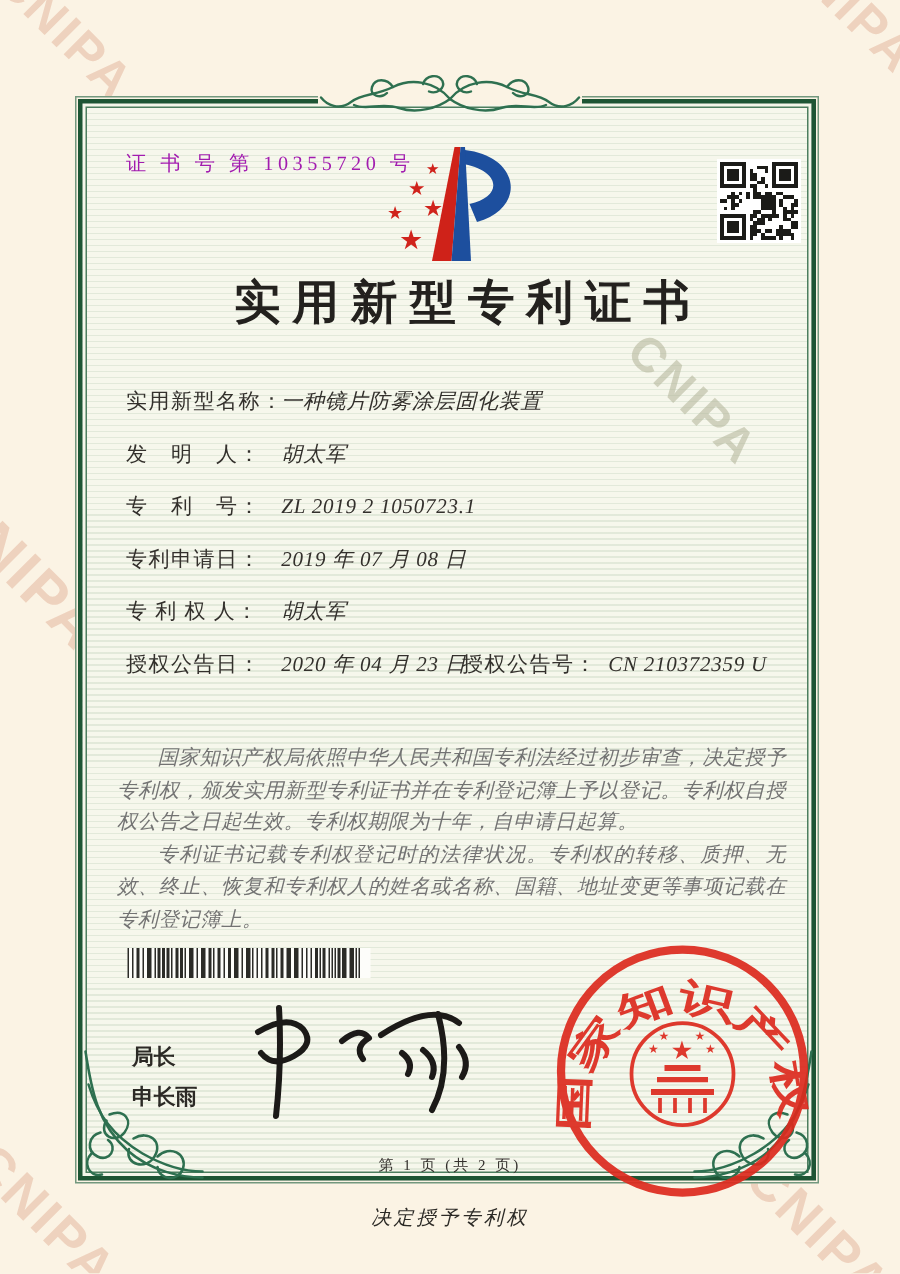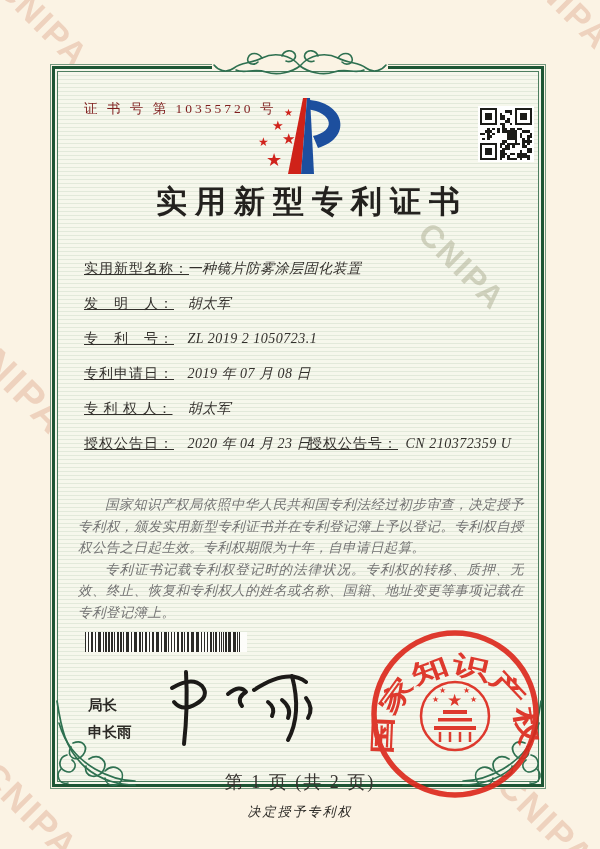--- a/index.html
+++ b/index.html
@@ -32,32 +32,32 @@
         rgba(255,255,255,0) 1px, rgba(255,255,255,0) 4px),
       #f6f7ec;
   }
   
   .ornament{position:absolute;pointer-events:none;}
   .crest{left:212px;top:44px;}
   .corner-bl{left:51px;top:697px;}
   .corner-br{left:461px;top:697px;transform:scaleX(-1);}
   
   .cert-no{
-    position:absolute;left:84px;top:100px;font-size:13.5px;letter-spacing:3px;color:#7f1d1d;
+    position:absolute;left:84px;top:100px;font-size:13.5px;letter-spacing:3px;color:#a21caf;
   }
   .logo{position:absolute;left:242px;top:94px;}
   .qr{position:absolute;left:478px;top:106px;width:52px;height:52px;background:#fff;padding:2px;}
   .title{
     position:absolute;left:12px;top:181px;width:100%;text-align:center;
     font-size:31px;font-weight:bold;letter-spacing:8px;color:#23211e;
   }
   
   .fields{position:absolute;left:84px;top:259px;width:440px;font-size:14px;color:#33302c;}
   .frow{position:relative;height:35px;line-height:20px;white-space:nowrap;}
-  .flabel{display:inline-block;width:100px;letter-spacing:1px;text-decoration:underline;}
+  .flabel{display:inline-block;width:100px;letter-spacing:1px;}
   .fvalue{letter-spacing:0.5px;font-style:italic;}
   .fvalue-addr{font-size:12px;letter-spacing:0;}
   .fcol2{position:absolute;left:224px;top:0;}
   .fcol2 .flabel{width:auto;margin-right:4px;}
   
   .paras{
     position:absolute;left:78px;top:494px;width:446px;
     font-size:13.5px;line-height:21.5px;text-align:justify;
     font-style:italic;color:#737373;letter-spacing:0.4px;
   }
@@ -72,21 +72,21 @@
   .sign-svg{position:absolute;left:150px;top:660px;}
   
   .seal{position:absolute;left:366px;top:628px;opacity:0.92;}
   .seal-date{
     position:absolute;left:368px;top:755px;width:160px;text-align:center;
     font-size:13.5px;font-weight:bold;color:#13110f;letter-spacing:0.5px;z-index:6;
   }
   
   .page-indicator{
     position:absolute;left:0;top:770px;width:100%;text-align:center;
-    font-size:18px;color:#34312d;letter-spacing:2px;z-index:5;
+    font-size:10px;color:#34312d;letter-spacing:2px;z-index:5;
   }
   .bottom-note{
     position:absolute;left:0;top:803px;width:100%;text-align:center;
     font-size:13px;font-style:italic;color:#2c2a26;letter-spacing:2px;
   }
 </style>
 </head>
 <body>
 
 <div class="page">

